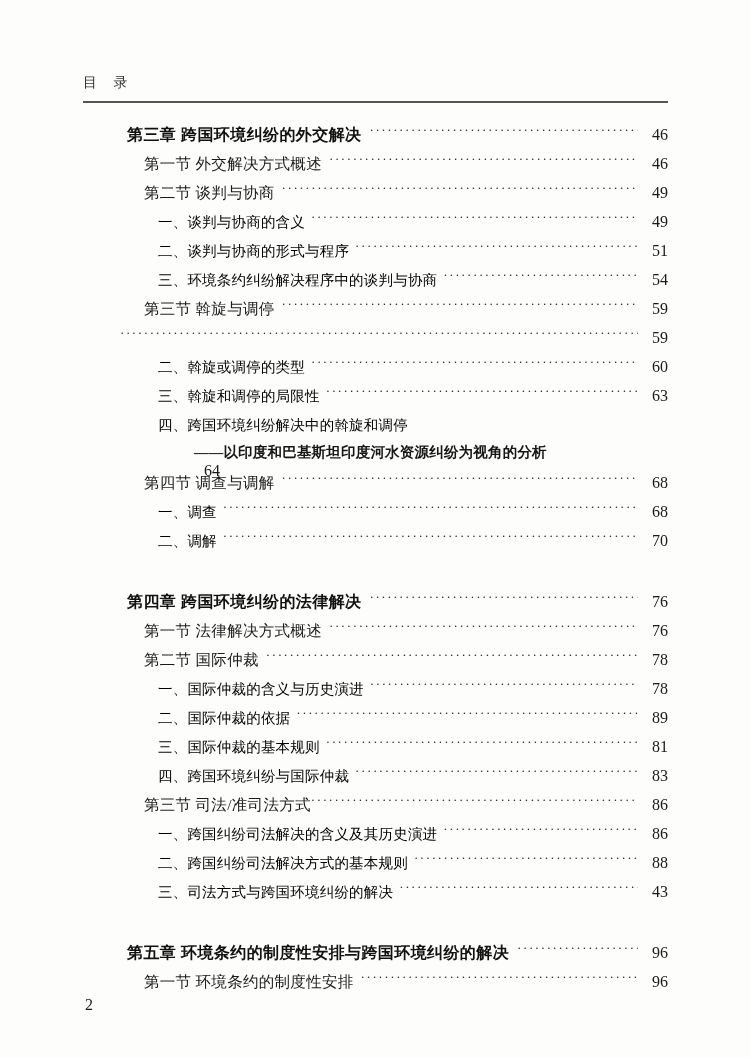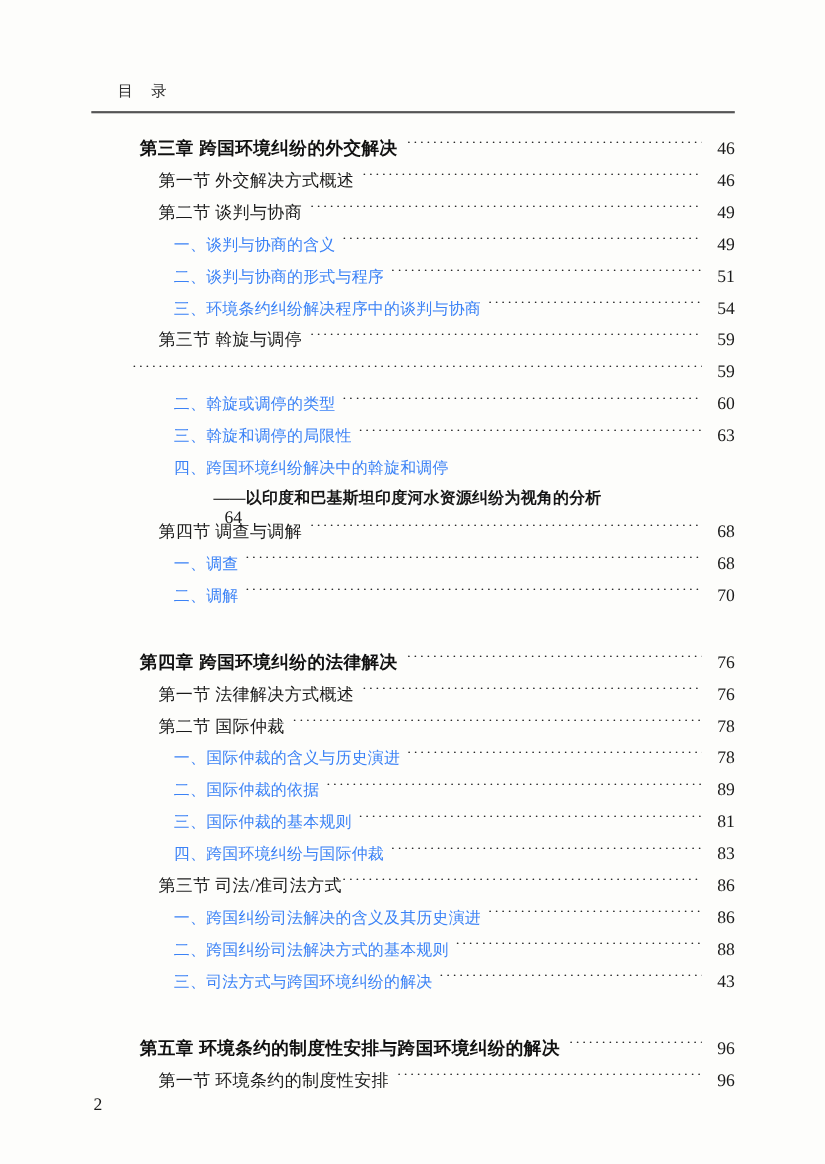--- a/index.html
+++ b/index.html
@@ -24,21 +24,20 @@
   
   .running-head {
     position: absolute;
     left: 83px;
     top: 74px;
     font-family: "Liberation Serif", "DejaVu Serif", serif;
     font-size: 14px;
     letter-spacing: 0.5px;
     color: #303030;
     white-space: pre;
-    margin-left: 24px;
   }
 
   .head-rule {
     position: absolute;
     left: 83px;
     top: 101px;
     width: 585px;
     height: 2px;
     background: #555555;
   }
@@ -124,21 +123,21 @@
   .lvl-section.tight .leader { margin-left: 0px; }
 
   
   .lvl-item {
     margin-left: 31px;
   }
   .lvl-item .label {
     font-family: "Liberation Serif", "DejaVu Serif", serif;
     font-size: 14.5px;
     letter-spacing: 0.2px;
-    color: #3b82f6;
+    color: #000000;
   }
   .lvl-item .leader { margin-left: 6px; }
 
   
   .lvl-cont {
     margin-left: 67px;
     flex-direction: column;
   }
   .lvl-cont .label {
     font-family: "Liberation Serif", "DejaVu Serif", serif;

